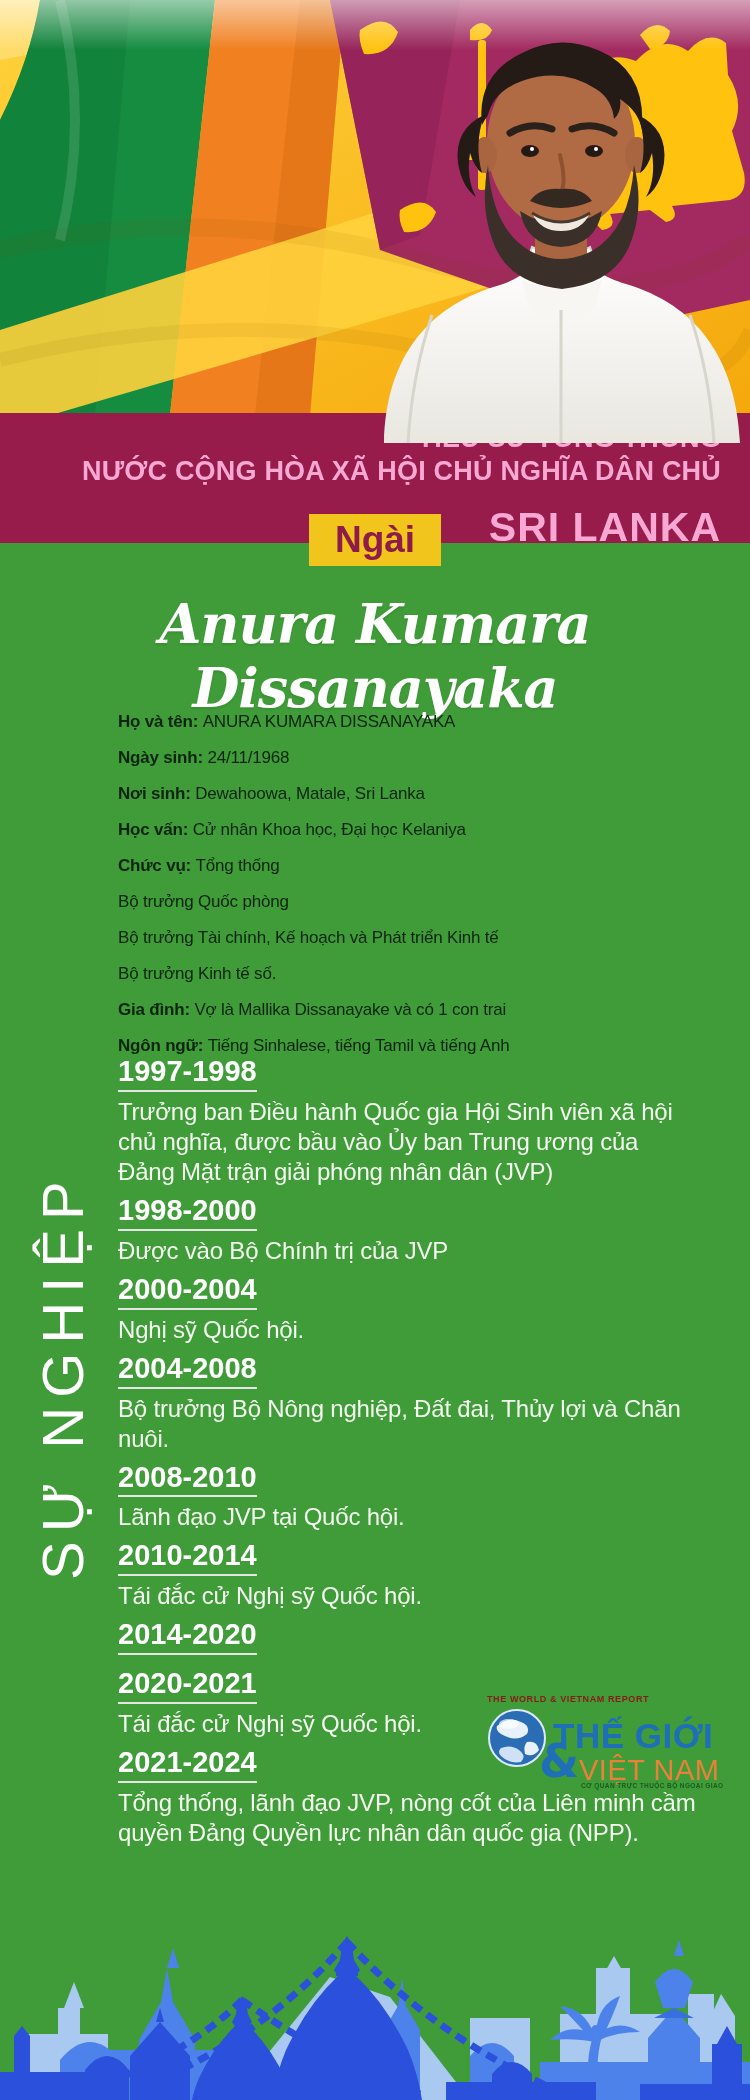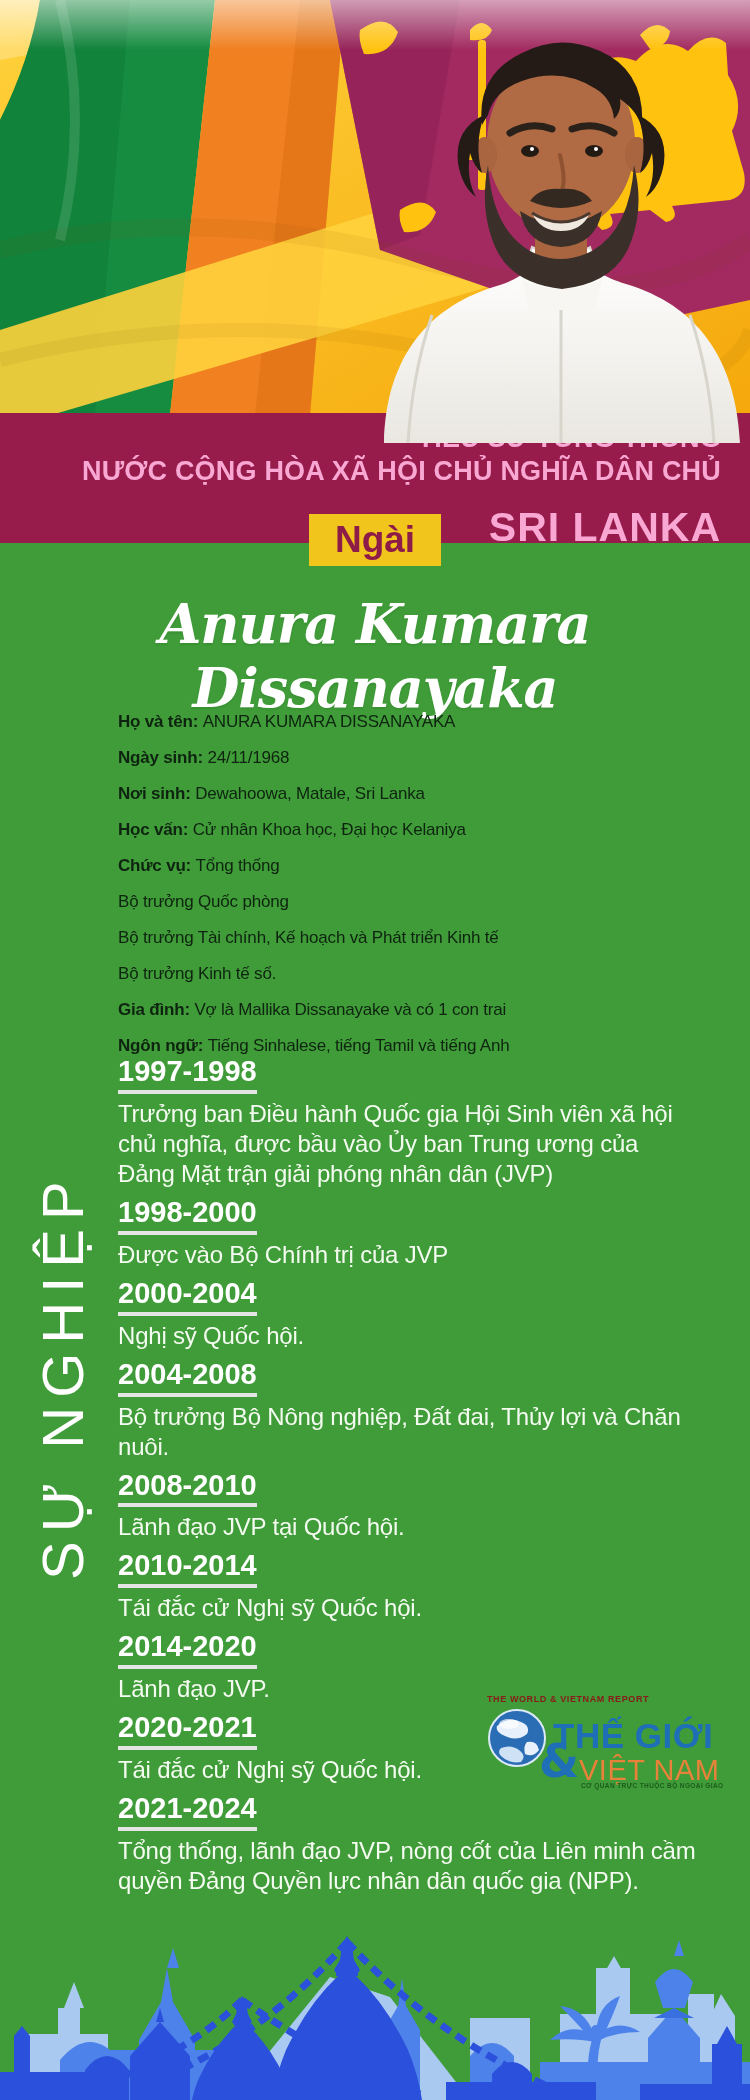--- a/index.html
+++ b/index.html
@@ -42,21 +42,21 @@
   
   .info-list{position:absolute;top:704px;left:118px;width:608px;color:var(--ink);z-index:2;}
   .info-line{font-size:17px;line-height:36px;letter-spacing:-.2px;}
   .info-line b{font-weight:bold;}
 
   
   .vertical-label{position:absolute;left:16px;top:1048px;height:656px;width:92px;z-index:2;
     writing-mode:vertical-rl;transform:rotate(180deg);color:#fff;font-size:58px;font-weight:100;
     letter-spacing:9px;display:flex;align-items:center;justify-content:center;}
   .timeline{position:absolute;top:1056px;left:118px;width:580px;z-index:2;color:var(--white-text);}
-  .t-head{display:inline-block;font-size:29px;line-height:1.1;font-weight:bold;color:#fff;border-bottom:4px solid #e5e5e5;padding-bottom:2px;margin:8px 0 5px;}
+  .t-head{display:inline-block;font-size:29px;line-height:1.1;font-weight:bold;color:#fff;border-bottom:2px solid #e5e5e5;padding-bottom:2px;margin:8px 0 5px;}
   .t-item:first-child .t-head{margin-top:0;}
   .t-desc{font-size:24px;line-height:30px;letter-spacing:-.2px;}
 
   
   .logo{position:absolute;left:487px;top:1694px;width:258px;height:122px;z-index:5;}
   .logo-report{font-size:9px;font-weight:bold;color:var(--logo-red);letter-spacing:.6px;white-space:nowrap;}
   .logo-row{position:relative;height:100px;}
   .logo-globe{position:absolute;left:0;top:4px;width:60px;height:60px;}
   .logo-amp{position:absolute;left:52px;top:30px;font-size:46px;font-weight:bold;color:var(--logo-blue);font-family:"DejaVu Sans",sans-serif;}
   .logo-n1{position:absolute;left:66px;top:12px;font-size:35px;font-weight:bold;color:var(--logo-blue);letter-spacing:.5px;white-space:nowrap;}
@@ -185,21 +185,21 @@
 
   <div class="vertical-label">SỰ NGHIỆP</div>
 
   <div class="timeline">
       <div class="t-item"><div class="t-head">1997-1998</div><div class="t-desc">Trưởng ban Điều hành Quốc gia Hội Sinh viên xã hội chủ nghĩa, được bầu vào Ủy ban Trung ương của Đảng Mặt trận giải phóng nhân dân (JVP)</div></div>
       <div class="t-item"><div class="t-head">1998-2000</div><div class="t-desc">Được vào Bộ Chính trị của JVP</div></div>
       <div class="t-item"><div class="t-head">2000-2004</div><div class="t-desc">Nghị sỹ Quốc hội.</div></div>
       <div class="t-item"><div class="t-head">2004-2008</div><div class="t-desc">Bộ trưởng Bộ Nông nghiệp, Đất đai, Thủy lợi và Chăn nuôi.</div></div>
       <div class="t-item"><div class="t-head">2008-2010</div><div class="t-desc">Lãnh đạo JVP tại Quốc hội.</div></div>
       <div class="t-item"><div class="t-head">2010-2014</div><div class="t-desc">Tái đắc cử Nghị sỹ Quốc hội.</div></div>
-      <div class="t-item"><div class="t-head">2014-2020</div><div class="t-desc">Lãnh đạo JVP.</div></div>
+      <div class="t-item"><div class="t-head">2014-2020</div></div>
       <div class="t-item"><div class="t-head">2020-2021</div><div class="t-desc">Tái đắc cử Nghị sỹ Quốc hội.</div></div>
       <div class="t-item"><div class="t-head">2021-2024</div><div class="t-desc">Tổng thống, lãnh đạo JVP, nòng cốt của Liên minh cầm quyền Đảng Quyền lực nhân dân quốc gia (NPP).</div></div>
     </div>
 
   <div class="logo">
     <div class="logo-report">THE WORLD &amp; VIETNAM REPORT</div>
     <div class="logo-row">
       <svg class="logo-globe" viewBox="0 0 60 60">
         <circle cx="30" cy="30" r="28" fill="#2a6db5"></circle>
         <circle cx="30" cy="30" r="28" fill="none" stroke="#dce9f7" stroke-width="2"></circle>

